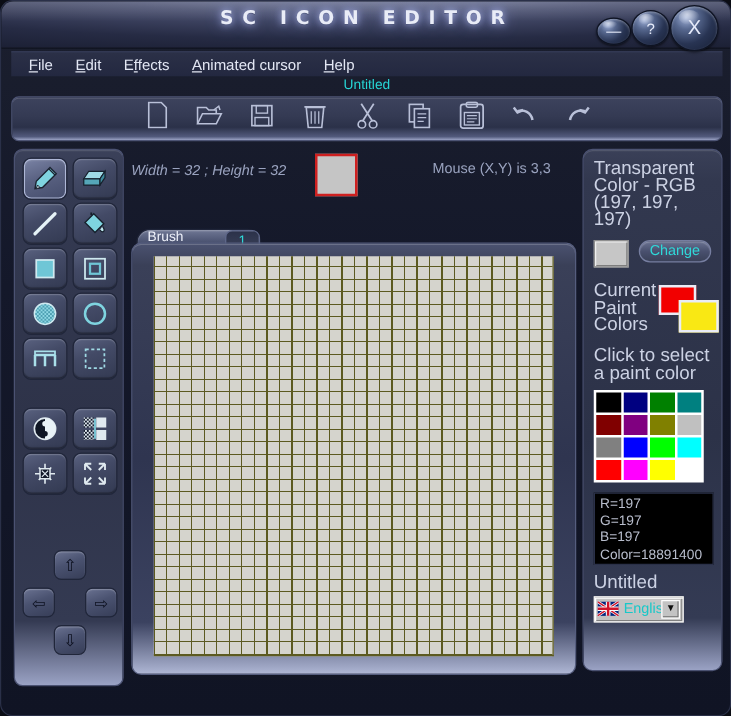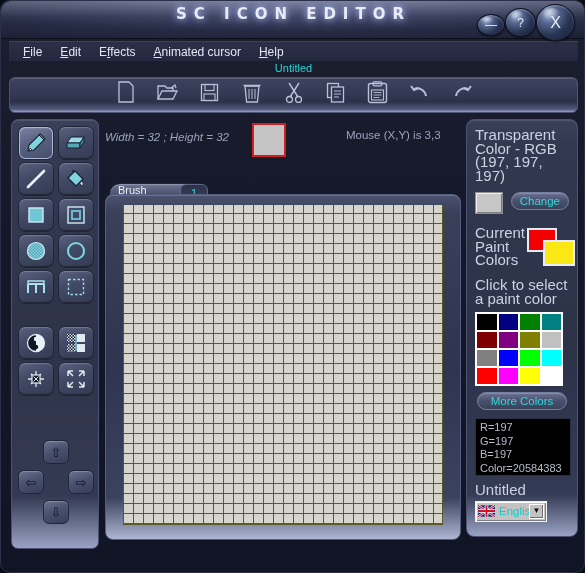--- a/index.html
+++ b/index.html
@@ -528,27 +528,26 @@
         <div class="swatch" style="background: rgb(128, 128, 128);"></div>
         <div class="swatch" style="background: rgb(0, 0, 255);"></div>
         <div class="swatch" style="background: rgb(0, 255, 0);"></div>
         <div class="swatch" style="background: rgb(0, 255, 255);"></div>
         <div class="swatch" style="background: rgb(255, 0, 0);"></div>
         <div class="swatch" style="background: rgb(255, 0, 255);"></div>
         <div class="swatch" style="background: rgb(255, 255, 0);"></div>
         <div class="swatch" style="background: rgb(255, 255, 255);"></div>
       </div>
 
-    <div id="more-colors">More Colors</div>
 
     <div id="rgbbox">
       <div>R=197</div>
       <div>G=197</div>
       <div>B=197</div>
-      <div>Color=20584383</div>
+      <div>Color=18891400</div>
     </div>
 
     <div class="rp-label" id="lang-label">Untitled</div>
 
     <div id="langselect">
       <svg id="lang-flag" viewBox="0 0 60 40">
         <rect width="60" height="40" fill="#00247d"></rect>
         <path d="M0,0 L60,40 M60,0 L0,40" stroke="#fff" stroke-width="8"></path>
         <path d="M0,0 L60,40 M60,0 L0,40" stroke="#cf142b" stroke-width="4"></path>
         <path d="M30,0 v40 M0,20 h60" stroke="#fff" stroke-width="13"></path>

